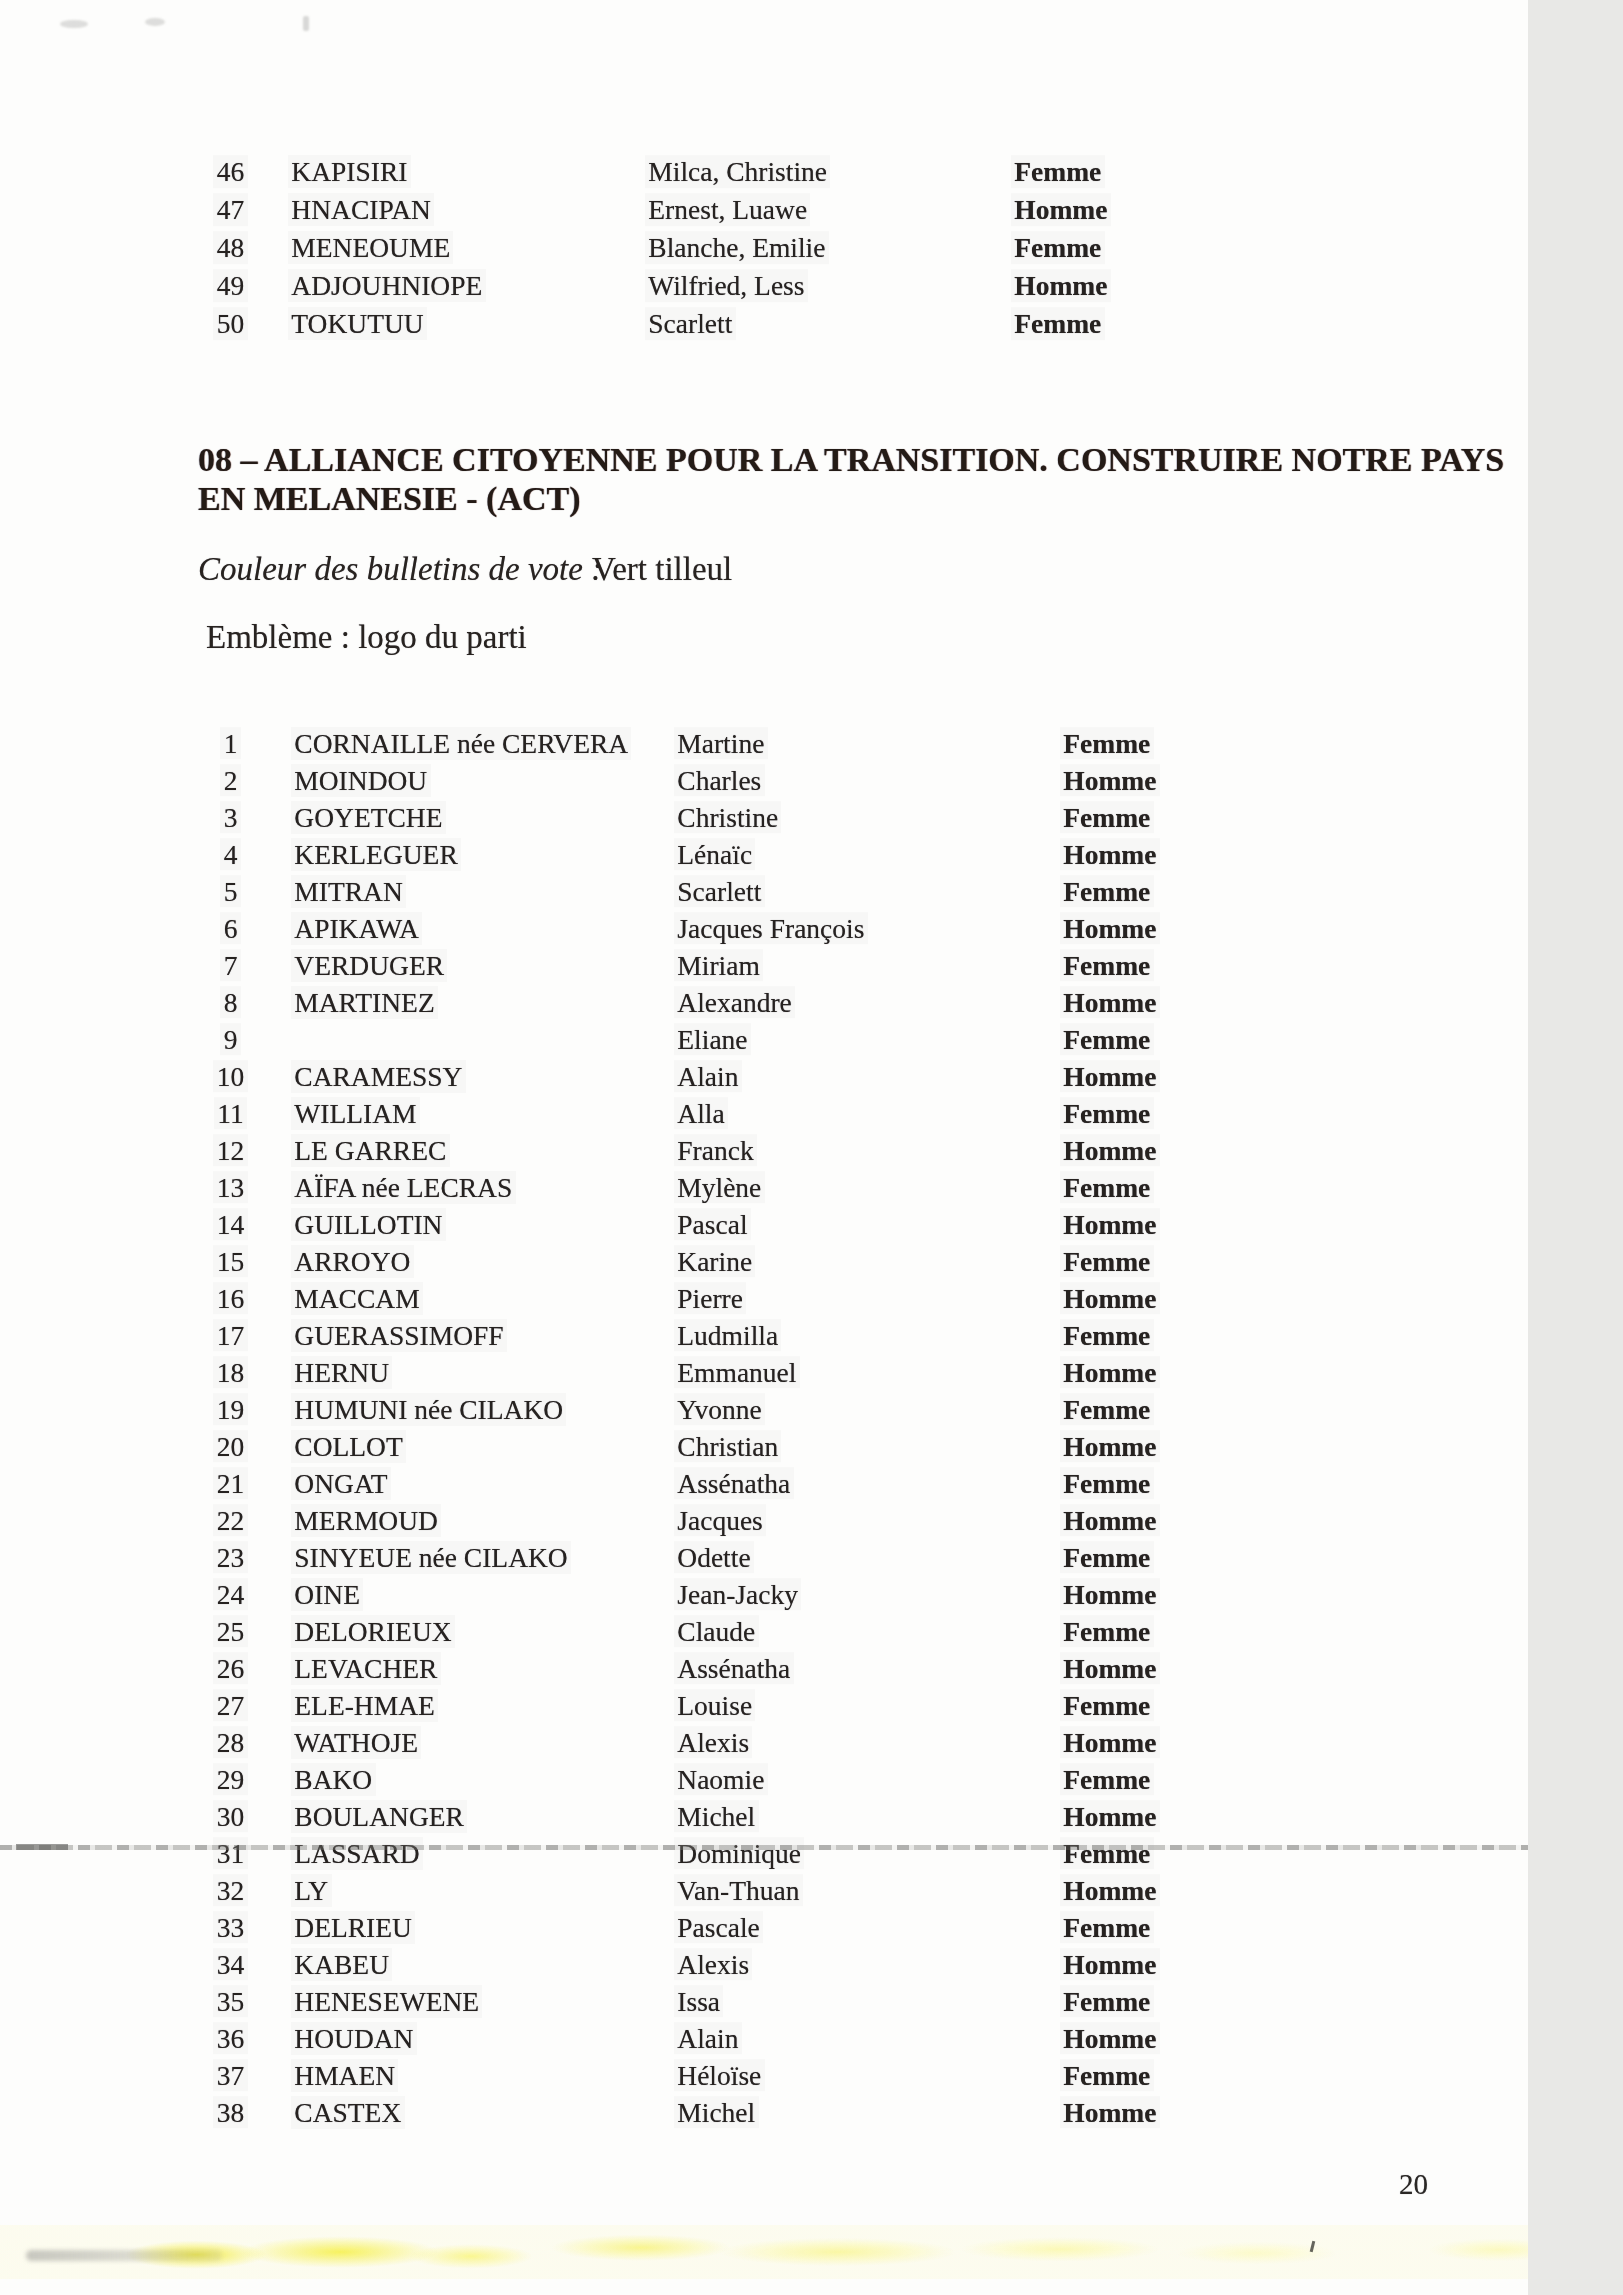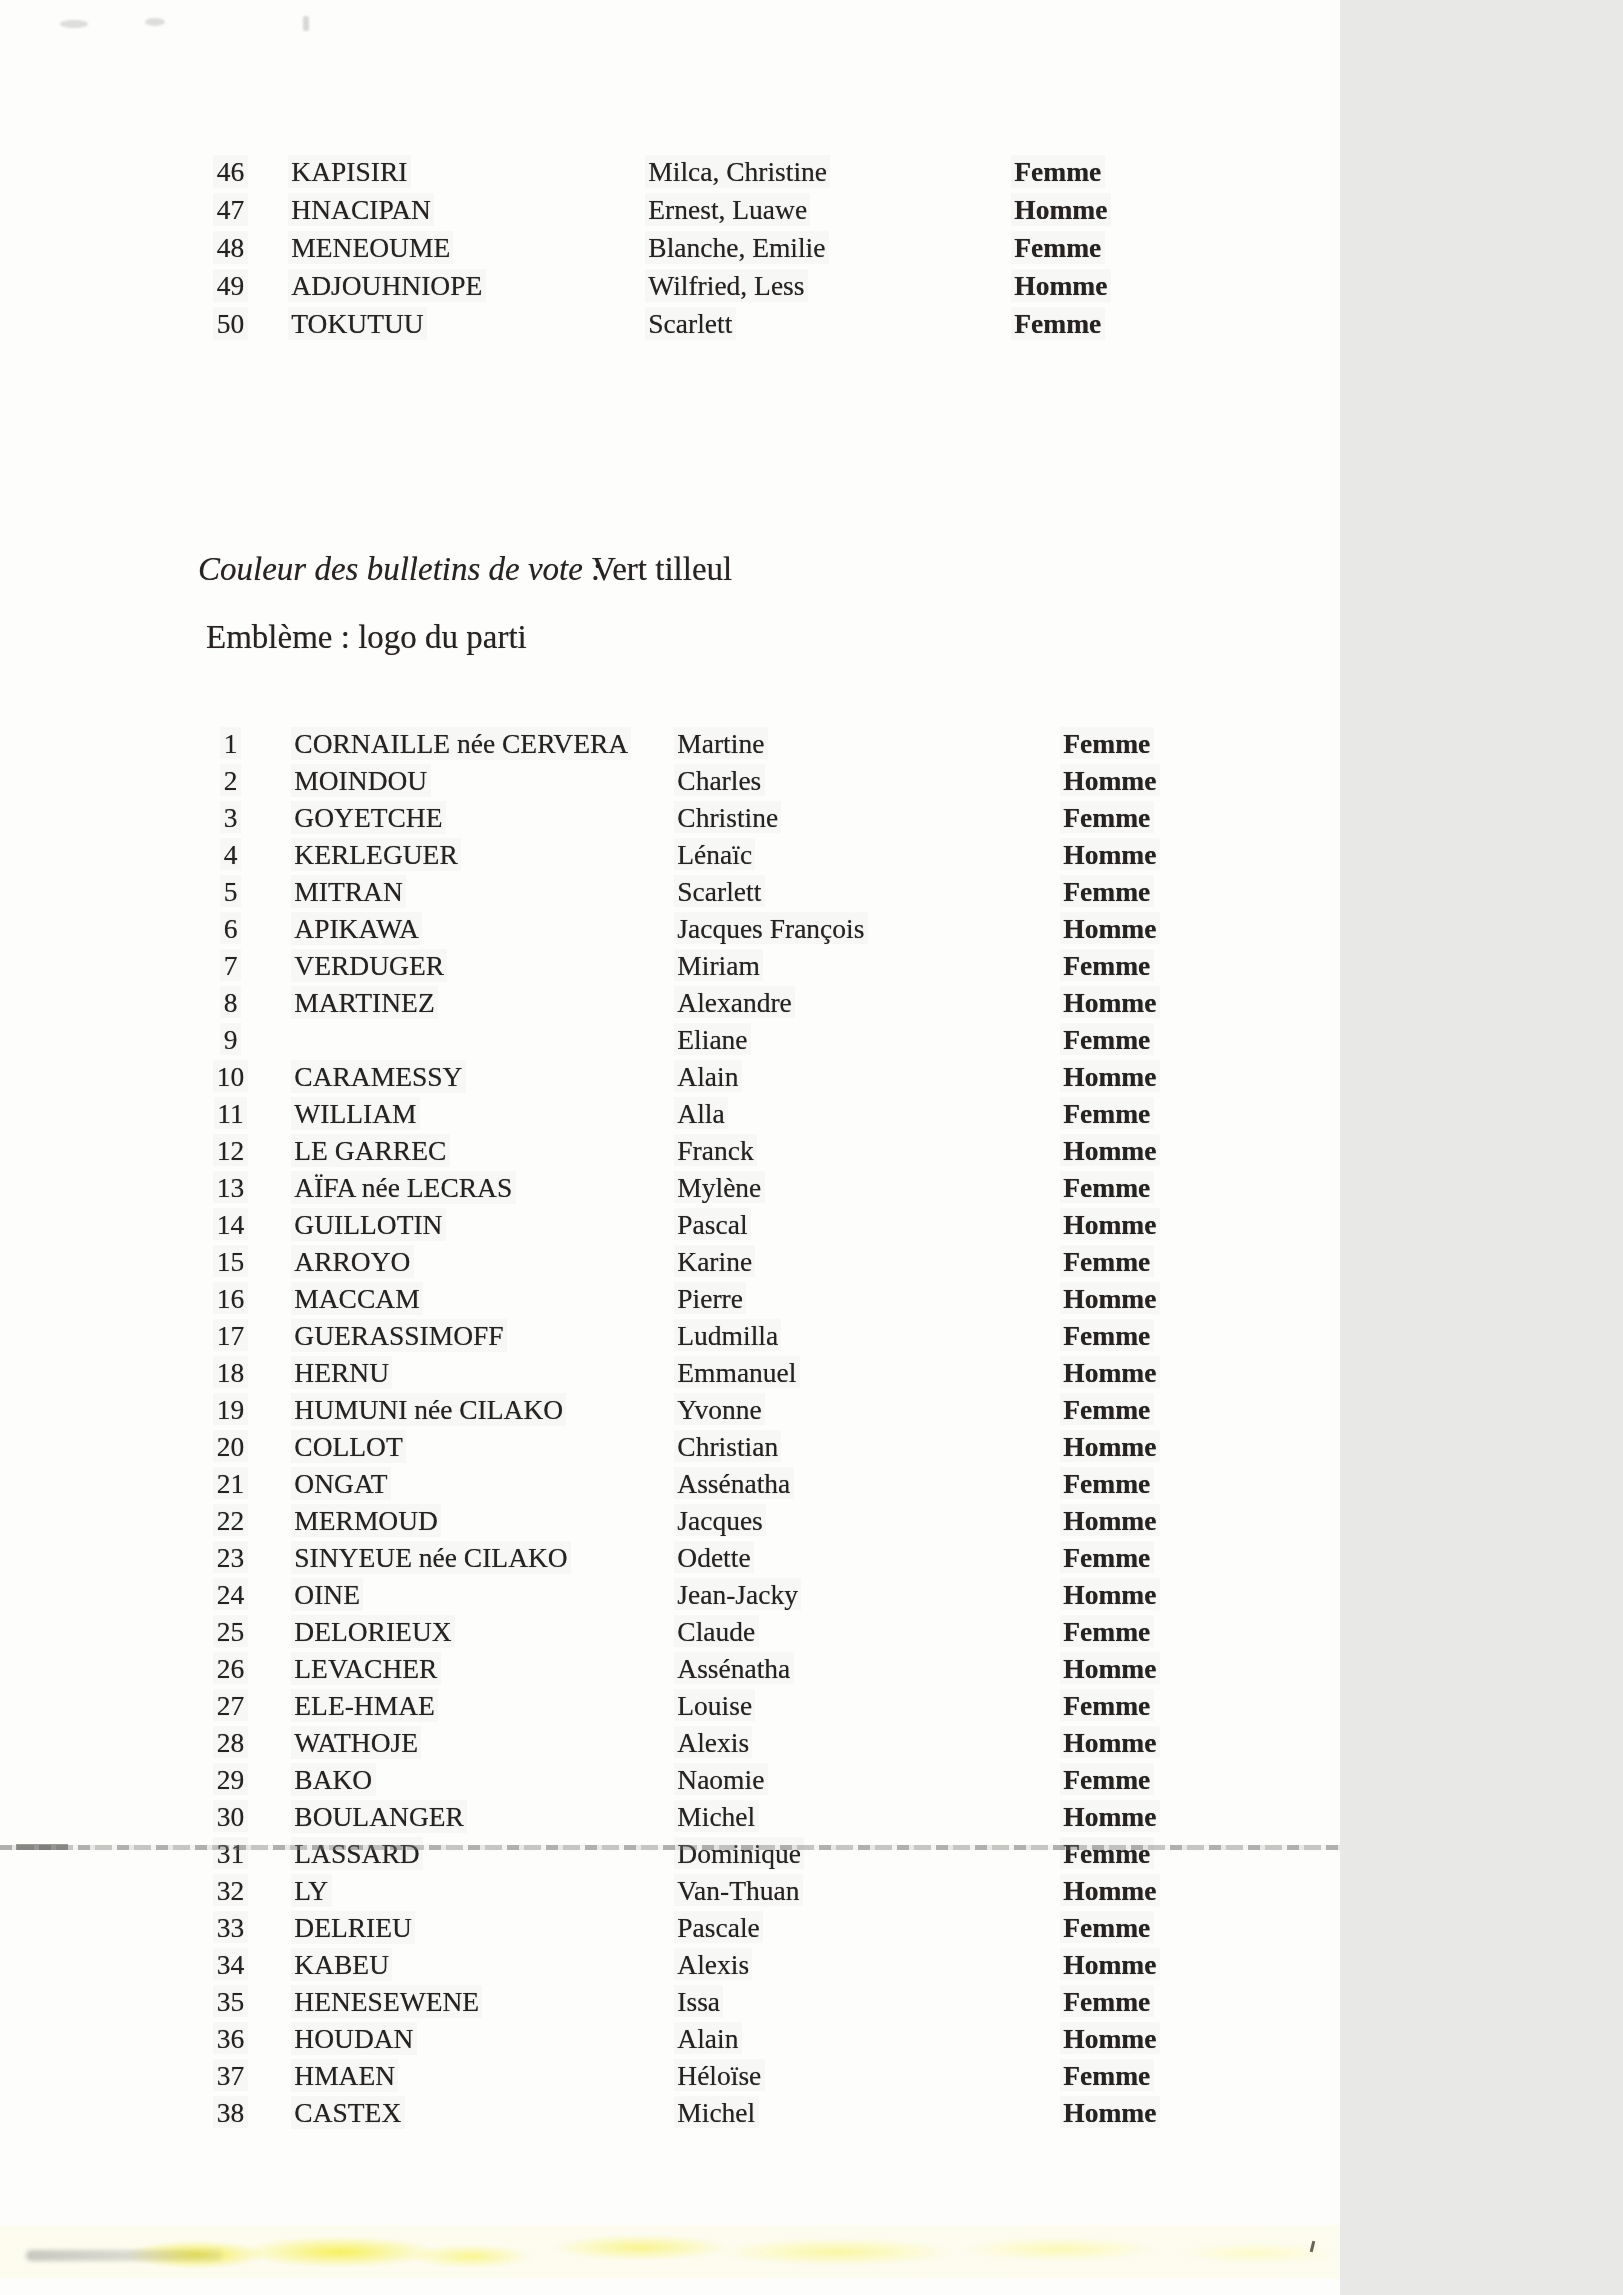--- a/index.html
+++ b/index.html
@@ -1,18 +1,18 @@
 <!DOCTYPE html>
 <html style="font-size:10.5px"><head>
 <meta charset="utf-8">
 <style>
   html,body{margin:0;padding:0;background:#e8e8e6;}
   .page{
     position:relative;
-    width:1340px;height:2295px;
+    width:1528px;height:2295px;
     background:#fdfdfc;
     overflow:hidden;
     font-family:"Liberation Serif","DejaVu Serif",serif;
     color:#262220;
   }
   .scan-text{ text-shadow:0 0 0.8px rgba(35,32,45,0.55); }
 
   
   .table{position:absolute;left:0;width:1623px;}
   .table .row{position:relative;min-height:37px;}
@@ -127,20 +127,24 @@
         <div class="cell gender"><span>Homme</span></div>
       </div>
       <div class="row">
         <div class="cell rank"><span>50</span></div>
         <div class="cell lastname"><span>TOKUTUU</span></div>
         <div class="cell firstname"><span>Scarlett</span></div>
         <div class="cell gender"><span>Femme</span></div>
       </div>
     </div>
 
+  <div class="party-title scan-text">
+    <span class="t-line">08 – ALLIANCE CITOYENNE POUR LA TRANSITION. CONSTRUIRE NOTRE PAYS</span>
+    <span class="t-line">EN MELANESIE - (ACT)</span>
+  </div>
 
   <div class="meta-line meta-couleur-label scan-text">Couleur des bulletins de vote :</div>
   <div class="meta-line meta-couleur-value scan-text">Vert tilleul</div>
 
   <div class="meta-line meta-embleme scan-text">Emblème : logo du parti</div>
 
   <div class="table main scan-text">
       <div class="row">
         <div class="cell rank"><span>1</span></div>
         <div class="cell lastname"><span>CORNAILLE née CERVERA</span></div>

